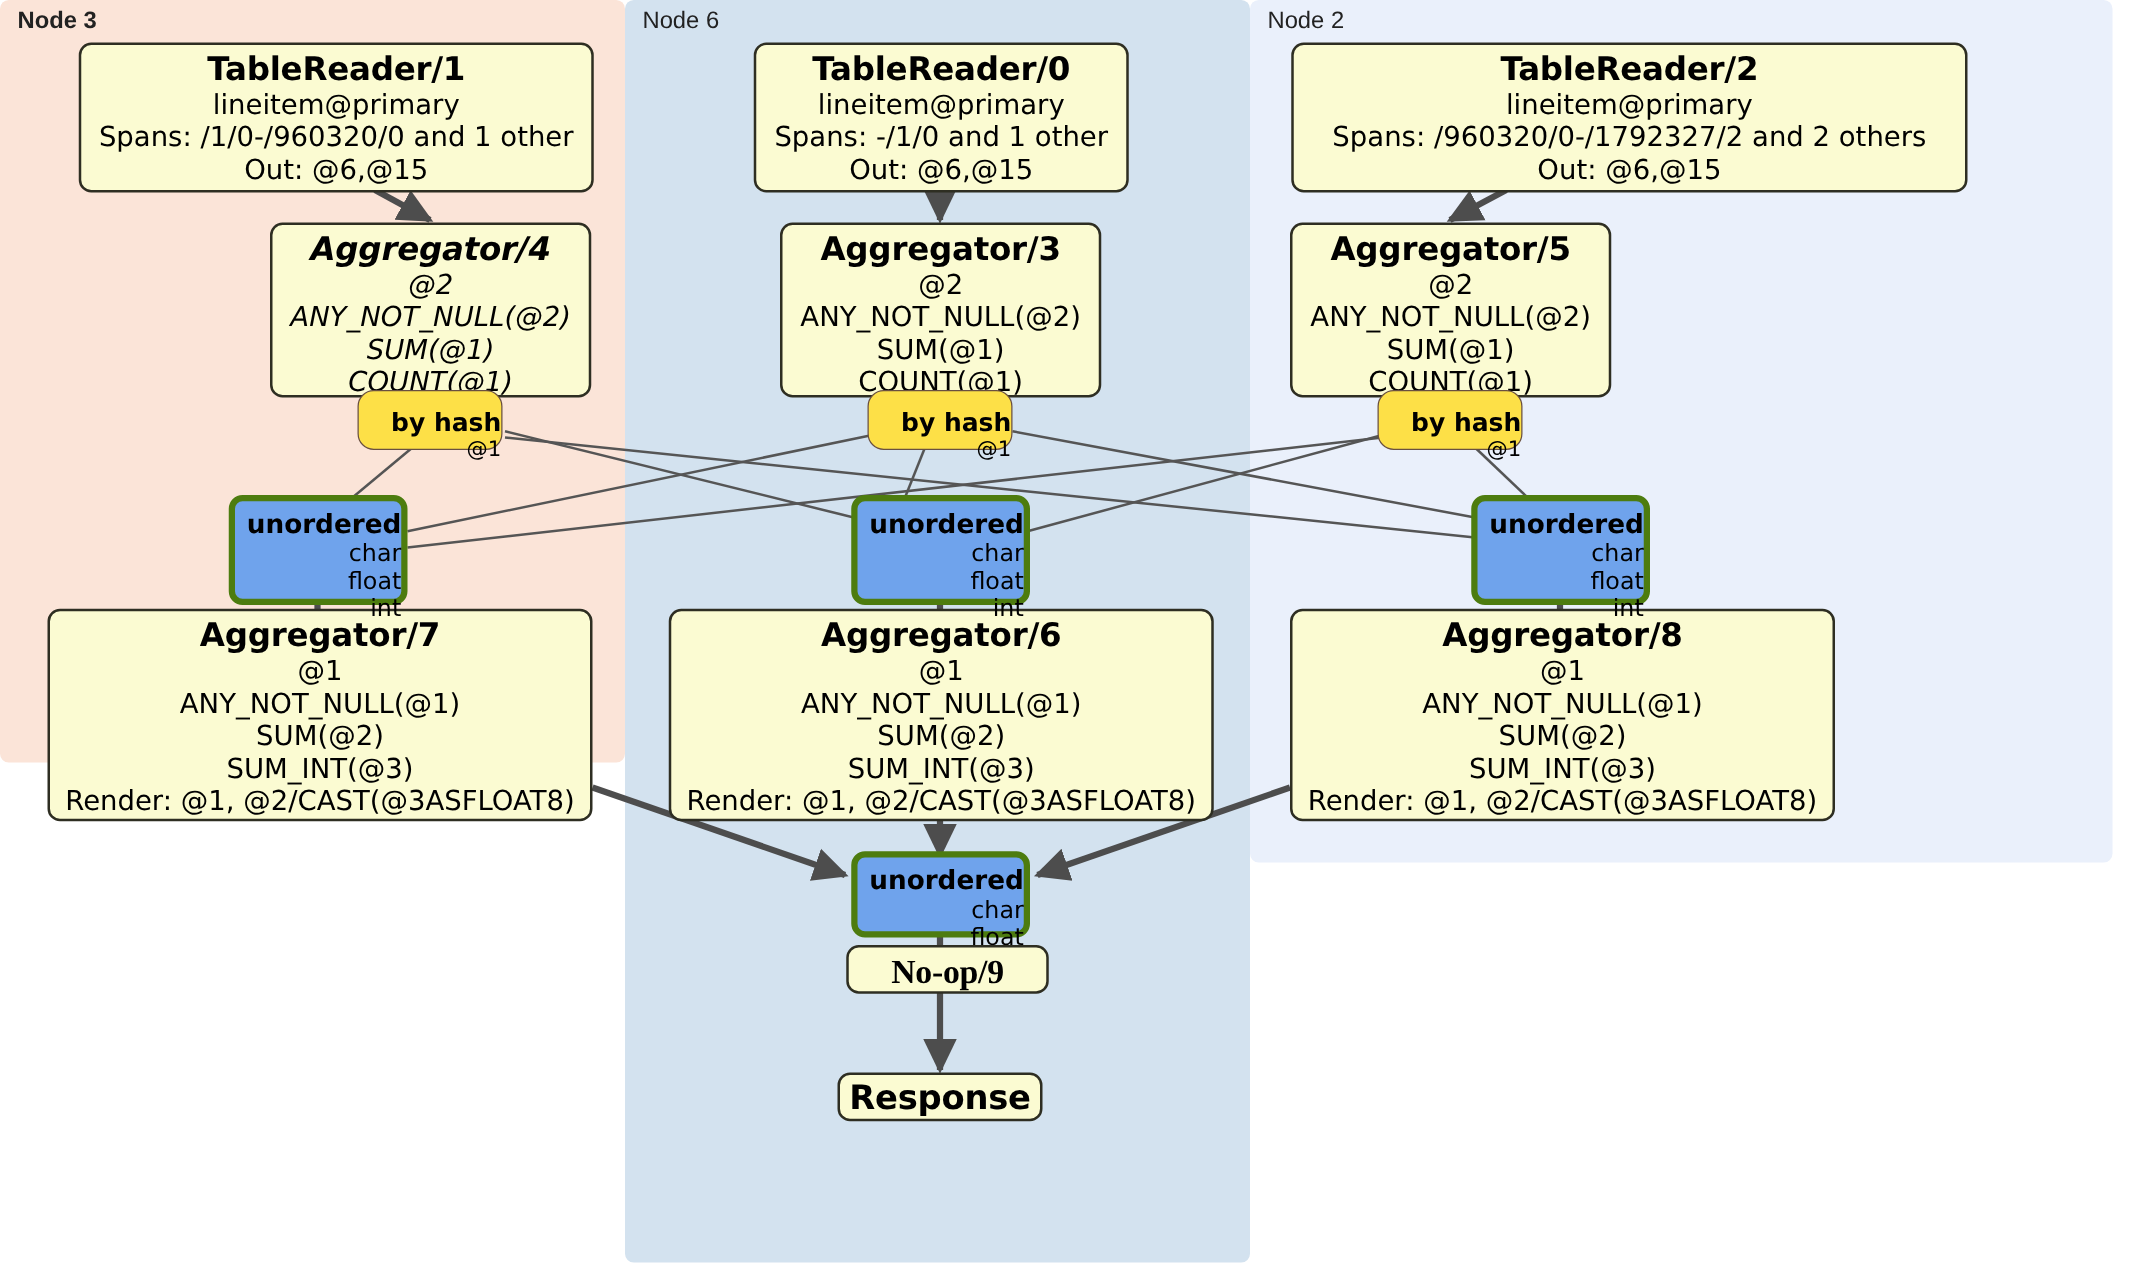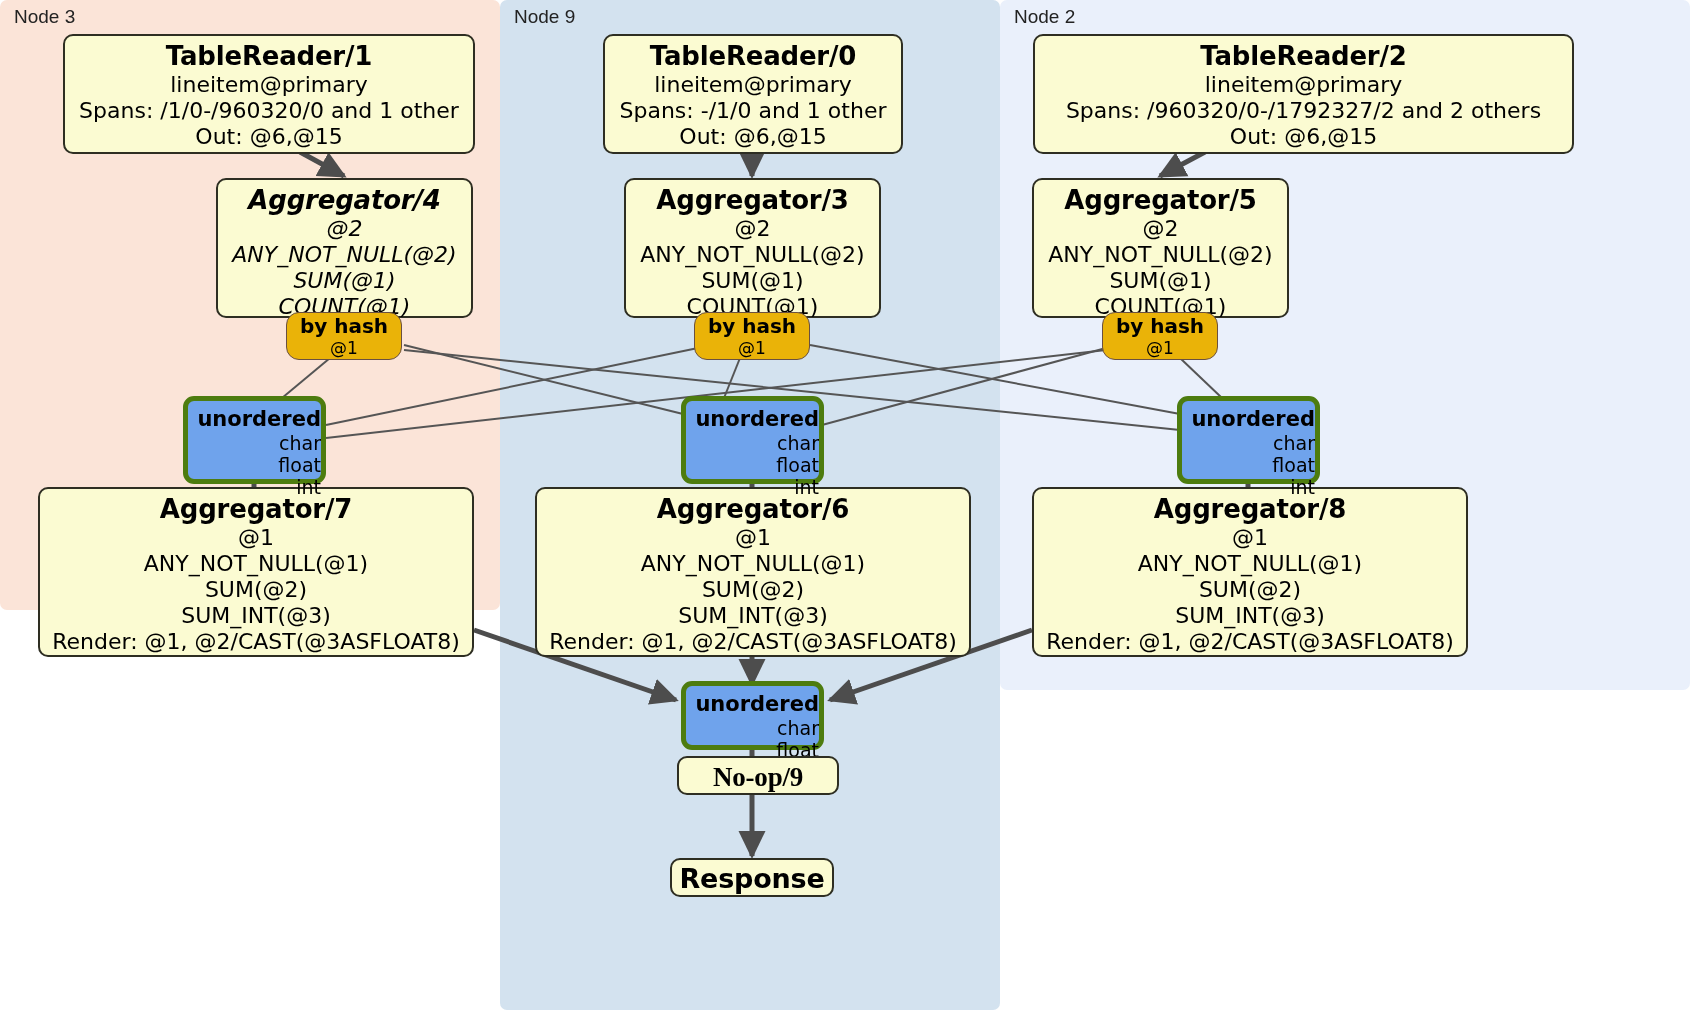--- a/index.html
+++ b/index.html
@@ -72,26 +72,26 @@
   }
   .proc.compact .ttl {
     font-size: 27px;
     line-height: 36px;
   }
 
   
   .hash-badge {
     position: absolute;
     box-sizing: border-box;
-    background: #eab308;
+    background: #fde047;
     border: 1px solid #6a5040;
     border-radius: 13px;
-    text-align: center;
+    text-align: right;
     color: #000000;
-    padding-top: 1px;
+    padding-top: 13px;
     z-index: 6;
   }
   .hash-badge .ttl {
     font-weight: bold;
     font-size: 20px;
     line-height: 24px;
     white-space: nowrap;
   }
   .hash-badge .ln {
     font-size: 17px;
@@ -121,26 +121,26 @@
     font-size: 19px;
     line-height: 22px;
     white-space: nowrap;
   }
 </style>
 </head>
 <body>
 
 <div id="stage">
 
-  <div class="node-panel" style="left:0px; top:0px; width:500px; height:610px; background:#fbe4d8;">
+  <div class="node-panel" style="left:0px; top:0px; width:500px; height:610px; background:#fbe4d8;font-weight:bold;">
     <div class="node-panel-label">Node 3</div>
   </div>
 
   <div class="node-panel" style="left:500px; top:0px; width:500px; height:1010px; background:#d3e2ef;">
-    <div class="node-panel-label">Node 9</div>
+    <div class="node-panel-label">Node 6</div>
   </div>
 
   <div class="node-panel" style="left:1000px; top:0px; width:690px; height:690px; background:#eaf0fb;">
     <div class="node-panel-label">Node 2</div>
   </div>
 
   <svg id="edges" viewBox="0 0 1706 1016">
     <defs>
       <marker id="ah-thin" markerWidth="9" markerHeight="9" refX="7.4" refY="4.5" orient="auto" markerUnits="strokeWidth">
         <path d="M0,0.7 L8,4.5 L0,8.3 z" fill="#555555"></path>

